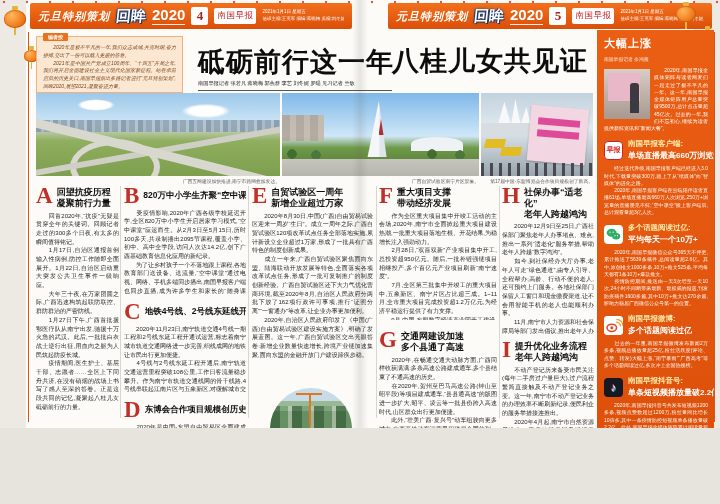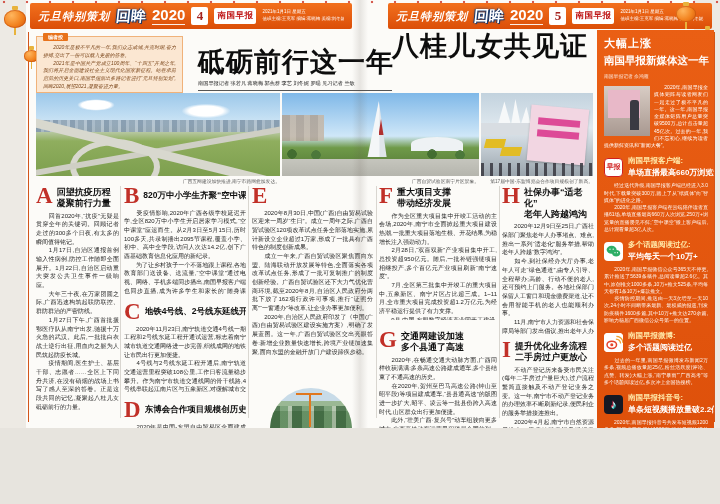--- a/index.html
+++ b/index.html
@@ -15,21 +15,21 @@
   
   .hbar{position:absolute;top:3px;height:26px;background:linear-gradient(180deg,#f2701d,#db4e08);
         display:flex;align-items:center;gap:6px;padding:0 8px;box-sizing:border-box;border-radius:2px;}
   .hb-series{color:#fff;font-weight:bold;font-style:italic;font-size:11px;letter-spacing:1px;white-space:nowrap;}
   .hb-logo{font-weight:900;font-size:15px;color:#fff;transform:skewX(-6deg);white-space:nowrap;
         text-shadow:1px 1px 0 #1a3a6b,-1px 0 0 #1a3a6b,0 0 3px #1a3a6b;}
   .hb-year{color:#fff;font-weight:bold;font-size:15px;border-bottom:1px solid rgba(255,255,255,.9);line-height:1.1;}
   .hb-pagebox{background:#fff;border-radius:2px;min-width:13px;height:18px;display:flex;align-items:center;justify-content:center;
         color:#a5231f;font-family:"Liberation Serif",serif;font-weight:bold;font-size:13px;padding:0 2px;margin-left:auto;}
   .hb-mast{background:#fff;border-radius:2px;height:16px;display:flex;align-items:center;padding:0 3px;
-        color:#c01818;font-family:"Liberation Serif",serif;font-weight:700;font-size:8.5px;letter-spacing:.5px;white-space:nowrap;}
+        color:#c01818;font-family:"Liberation Serif",serif;font-weight:400;font-size:8.5px;letter-spacing:.5px;white-space:nowrap;}
   .hb-meta{color:#fff;font-size:4.5px;line-height:1.5;white-space:nowrap;overflow:hidden;max-width:86px;}
 
   
   .lantern{position:absolute;border-radius:50%/46%;
         background:radial-gradient(circle at 35% 30%,#ffb65e,#f2821e 55%,#d1520a);
         box-shadow:inset 0 0 0 1px rgba(190,70,5,.5);}
   .lantern::before{content:"";position:absolute;left:35%;top:-4px;width:30%;height:4px;background:#e8b33c;border-radius:1px;}
   .lantern::after{content:"";position:absolute;left:46%;bottom:-7px;width:8%;height:7px;background:#e8b33c;}
 
   
@@ -172,21 +172,21 @@
   <div class="lantern" style="left:676px;top:6px;width:20px;height:16px"></div>
   <div class="lantern" style="left:700px;top:30px;width:15px;height:12px"></div>
 
   <div id="editorbox">
     <span class="lbl">编者按</span>
     <div class="txt">　　2020年是极不平凡的一年,我们众志成城,共克时艰,奋力拼搏,交出了一份可以载入史册的答卷。
 　　2021年是中国共产党成立100周年、“十四五”开局之年,我们将开启全面建设社会主义现代化国家新征程。站在承前启后的历史关口,南国早报派出多路记者进行“元旦特别策划”,回眸2020,展望2021,凝聚奋进力量。</div>
   </div>
 
   <div class="bigtitle" style="left:198px;top:44px">砥砺前行这一年</div>
-  <div class="bigtitle" style="left:392px;top:28px">八桂儿女共见证</div>
+  <div class="bigtitle" style="left:392px;top:43px">八桂儿女共见证</div>
   <div id="byline">南国早报记者 张若凡 蒋晓梅 郭燕群 李艺 刘冬妮 罗暘 见习记者 兰敏</div>
 
   <div class="photo" id="photo1" style="left:36px;width:244px">
     <div class="skyline"></div>
     <div class="ring"></div>
     <div class="road2"></div>
     <div class="road1"></div>
   </div>
   <div class="photo" id="photo2" style="left:282px;width:197px">
     <div class="bldg"></div>
@@ -251,20 +251,22 @@
       <span class="t1l">东博会合作项目规模创历史新高</span>
       </div>
     <div class="bd" style="height:68px">　　2020年是中国-东盟自由贸易区全面建成10周年。11月27日至30日,以“共建‘一带一路’,共兴数字经济”为主题的第17届中国-东盟博览会、中国-东盟商务与投资峰会在南宁举行。
 　　本届东博会首次设置云上东博会,实现“线上+线下”双线融合办展。大会期间共签订合作项目86个,总投资额2638.7亿元,比上届增长43.6%,合作项目规模创历史新高。
 　　东博会“朋友圈”越来越大,为中国-东盟开放合作持续注入新动能。</div>
   </div>
 
   <div class="sec" style="left:252px;top:186px;width:121px;height:200px">
     <div class="hd">
         <span class="letter">E</span>
+      <span class="t2l">自贸试验区一周年
+新增企业超过万家</span>
       </div>
     <div class="bd" style="height:168px">　　2020年8月30日,中国(广西)自由贸易试验区迎来一周岁“生日”。成立一周年之际,广西自贸试验区120项改革试点任务全部落地实施,累计新设立企业超过1万家,形成了一批具有广西特色的制度创新成果。
 　　成立一年来,广西自贸试验区聚焦面向东盟、陆海联动开放发展等特色,全面落实各项改革试点任务,形成了一批可复制推广的制度创新经验。广西自贸试验区还下大力气优化营商环境,截至2020年8月,自治区人民政府分两批下放了162项行政许可事项,推行“证照分离”“一窗通办”等改革,让企业办事更加便利。
 　　2020年,自治区人民政府印发了《中国(广西)自由贸易试验区建设实施方案》,明确了发展蓝图。这一年,广西自贸试验区交出亮眼答卷:新增企业数量快速增长,跨境产业链加速集聚,面向东盟的金融开放门户建设蹄疾步稳。</div>
   </div>
   <div id="circlephoto">
     <div class="blocks"></div>
     <div class="cranearm"></div>
     <div class="crane"></div>
   </div>
@@ -301,30 +303,29 @@
 老年人跨越鸿沟</span>
       </div>
     <div class="bd" style="height:118px">　　2020年12月9日至25日,广西社保部门聚焦老年人办事堵点、难点,推出一系列“适老化”服务举措,帮助老年人跨越“数字鸿沟”。
 　　如今,到社保经办大厅办事,老年人可走“绿色通道”,由专人引导、全程帮办;高龄、行动不便的老人,还可预约上门服务。各地社保部门保留人工窗口和现金缴费渠道,让不会用智能手机的老人也能顺利办事。
 　　11月,南宁市人力资源和社会保障局等部门发出倡议,推出老年人办事的十个方面30多项便民服务举措,“不见面、不排队”的服务模式,让老年人办事更暖心、更省心。</div>
   </div>
   <div class="sec" style="left:502px;top:340px;width:92px;height:154px">
     <div class="hd">
         <span class="letter">I</span>
       <span class="t2l">提升优化业务流程
-二手房过户更放心</span>
+老年人跨越鸿沟</span>
       </div>
     <div class="bd" style="height:122px">　　不动产登记历来备受市民关注(每年二手房过户量巨大),过户流程繁简直接触及不动产登记业务之变。这一年,南宁市不动产登记业务的办理效率不断刷新纪录,便民利企的服务举措接连推出。
 　　2020年4月起,南宁市自然资源局推出二手房转移登记及抵押登记“一窗受理、并行办理”,办理时限由5个工作日压缩至1个工作日,不动产登记实现全流程提速。随后,“带押过户”等创新举措相继落地,二手房过户更放心、更便捷。
 　　11月,“动了一下手指,房产证办好了”成为现实——南宁市不动产登记“全程网办”上线,市民足不出户即可办理相关业务,让市民在二手房交易中省时、省力又安心。</div>
   </div>
 
   <div id="sidebar">
     <div class="kicker">大幅上涨</div>
-    <div class="title">南国早报新媒体这一年</div>
     <div class="sbyline">南国早报记者 佘鸿雁</div>
     <div class="introwrap">
       <div class="sphoto">
         <div class="ad"></div>
         <div class="fig"></div>
       </div>
       <div class="intro">　　2020年,南国早报全媒体矩阵与读者网友们一起走过了极不平凡的一年。这一年,南国早报全媒体矩阵用户总量突破9500万,总计点击量超45亿次。过去的一年,我们不忘初心,继续为读者提供新鲜资讯和“新闻大餐”。</div>
     </div>
 
     <div class="ssec" style="clear:both">

